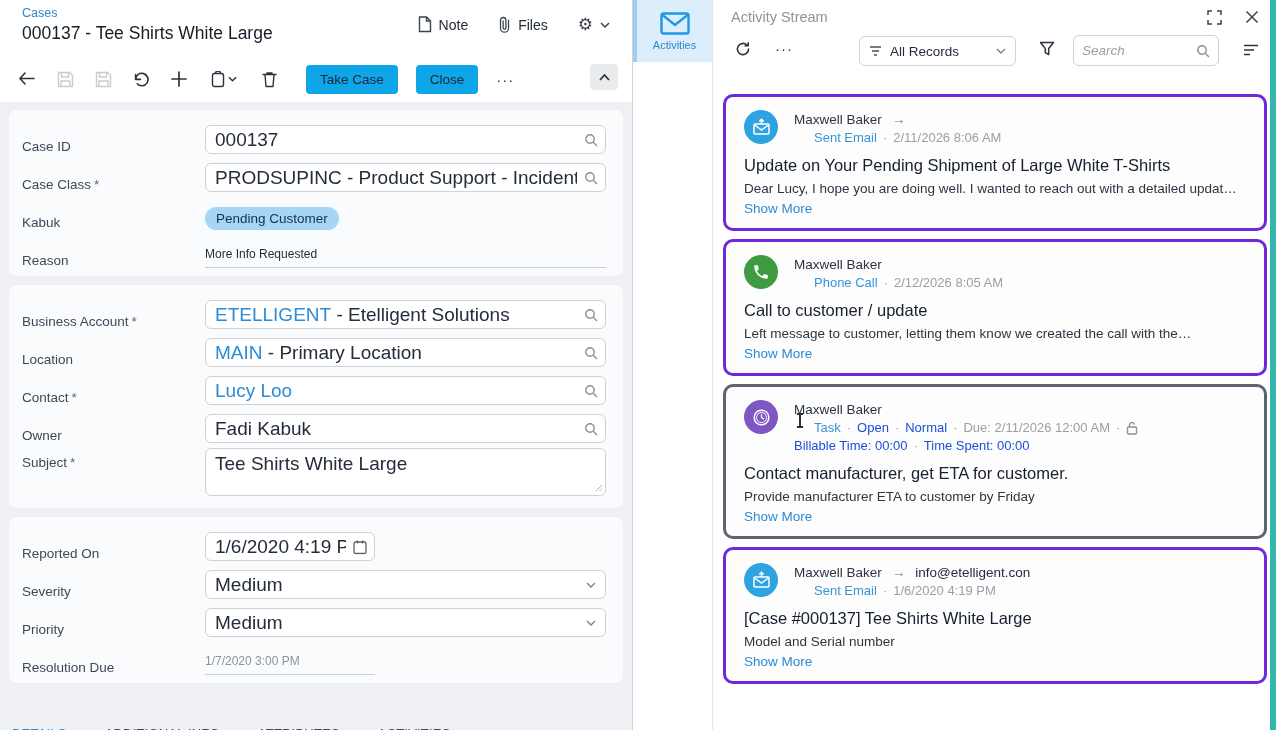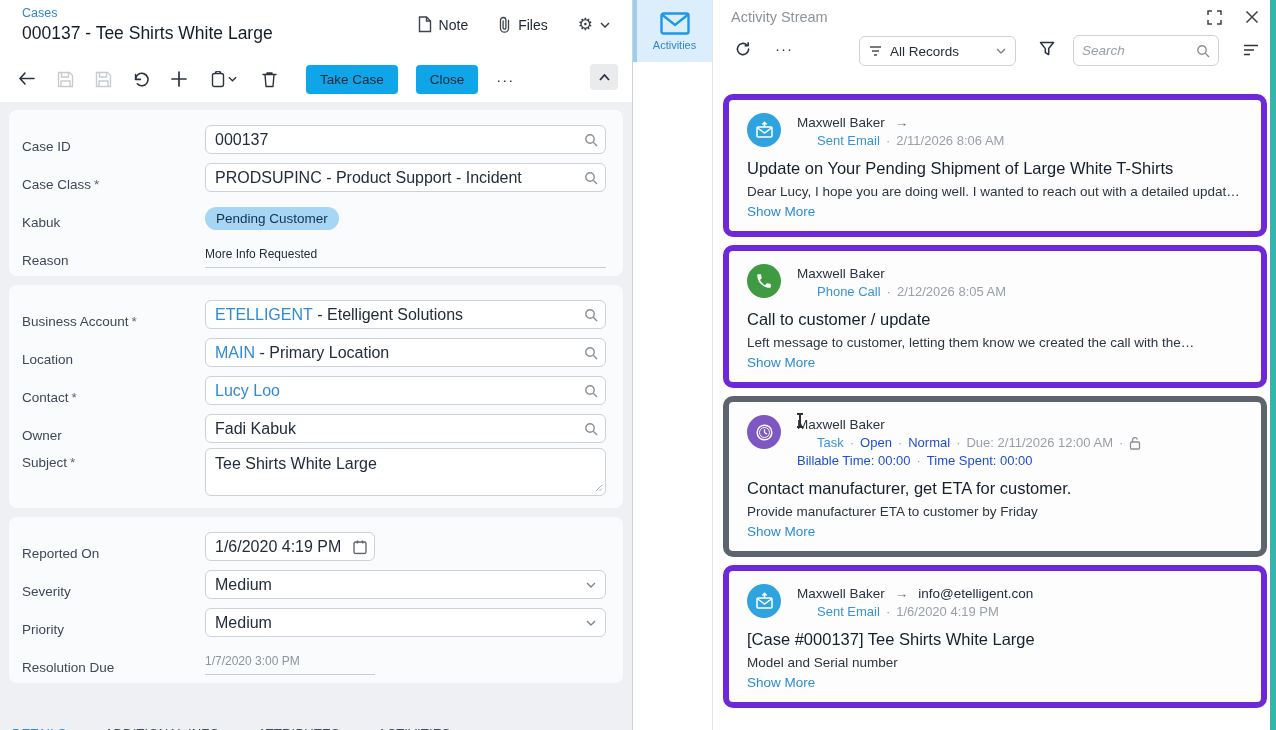--- a/index.html
+++ b/index.html
@@ -28,21 +28,21 @@
   .collapse-btn { position:absolute; right:14px; top:8px; width:28px; height:26px; background:#e9ebed; border-radius:4px;
     display:flex; align-items:center; justify-content:center; color:#2c3340; cursor:pointer; }
 
   .form-area { position:absolute; top:102px; left:0; right:0; bottom:0; background:#eef0f3; padding:8px 9px 0 9px; }
   .section { background:#fafbfc; border-radius:8px; padding:6px 0 8px 0; margin-bottom:9px; }
   .frow { display:flex; align-items:flex-end; min-height:38px; padding:0 17px 0 13px; position:relative; }
   .flabel { width:183px; flex:none; font-size:13.5px; color:#3e4857; }
   .req { color:#5c6673; margin-left:3px; }
   .fctrl { flex:1; position:relative; }
   .input { width:100%; height:29px; border:1px solid #ccd2d8; border-radius:6px; background:#fff;
-    font-family:"Liberation Sans",sans-serif; font-size:16px; color:#232d3b; padding:0 28px 0 9px; outline:none; }
+    font-family:"Liberation Sans",sans-serif; font-size:19px; color:#232d3b; padding:0 28px 0 9px; outline:none; }
   .input-div { display:flex; align-items:center; }
   .trail-icon { position:absolute; right:8px; top:50%; transform:translateY(-50%); pointer-events:none; display:flex; }
   .val-link { color:#2e8bd4; }
   .val-rest { color:#232d3b; white-space:pre; }
   .badge { display:inline-block; background:#a6d6f4; color:#14314e; font-size:13.5px; padding:4px 11px; border-radius:12px; }
   .plain-underline { width:100%; font-size:12px; color:#232d3b; padding:5px 0 6px 0; border-bottom:1px solid #c9ced4; }
   .plain-underline.gray { color:#8d949c; width:170px; }
   .textarea-wrap { position:relative; flex:1; }
   textarea.input { height:48px; resize:none; padding-top:6px; line-height:17px; }
   .resize-grip { position:absolute; right:3px; bottom:4px; }
@@ -67,21 +67,21 @@
   .dropdown { position:absolute; left:146px; top:36px; width:157px; height:30px; border:1px solid #ccd2d8; border-radius:6px;
     background:#fff; display:flex; align-items:center; padding:0 9px; gap:8px; cursor:pointer; }
   .dropdown-text { flex:1; font-size:13.5px; color:#232d3b; }
   .searchbox { position:absolute; left:360px; top:35px; width:146px; height:31px; border:1px solid #ccd2d8; border-radius:6px;
     background:#fff; display:flex; align-items:center; padding:0 8px; }
   .searchbox input { border:none; outline:none; flex:1; width:90px; font-size:13.5px; font-style:italic; color:#5b636b;
     font-family:"Liberation Sans",sans-serif; background:transparent; }
   .searchbox input::placeholder { color:#9aa0a6; font-style:italic; }
 
   .cards { position:absolute; left:0; top:0; width:564px; }
-  .card { width:544px; margin-left:10px; background:#fdfdfe; border:6px solid #6d28d9; border-radius:10px;
+  .card { width:544px; margin-left:10px; background:#fdfdfe; border:3px solid #6d28d9; border-radius:10px;
     padding:13px 18px 11px 18px; margin-bottom:8px; cursor:pointer; }
   .card.focused { border-color:#5d646e; }
   .card-head { display:flex; gap:16px; }
   .avatar { width:34px; height:34px; border-radius:50%; flex:none; display:flex; align-items:center; justify-content:center; }
   .avatar.blue { background:#2fa3e0; }
   .avatar.green { background:#3e9b41; }
   .avatar.purple { background:#7e57c2; }
   .head-lines { padding-top:1px; }
   .name-line { font-size:13.5px; color:#2b3440; line-height:18px; display:flex; align-items:center; gap:10px; }
   .arrow-glyph { color:#6a7077; }

